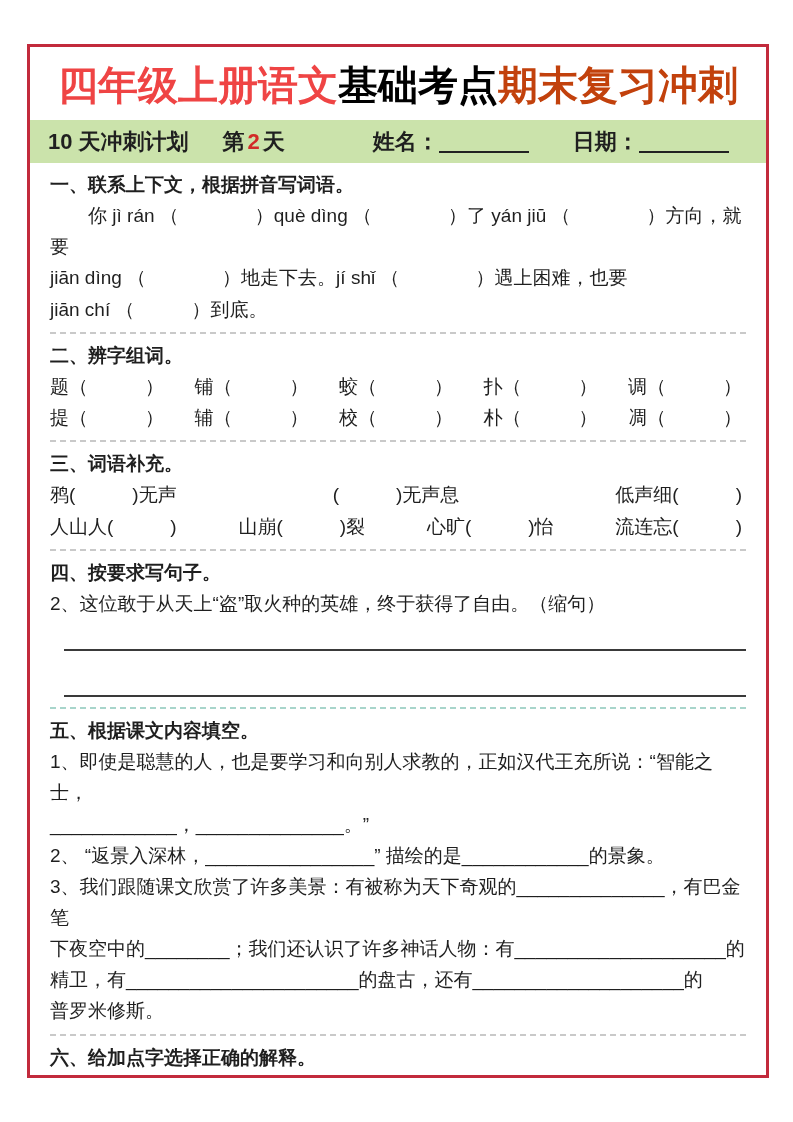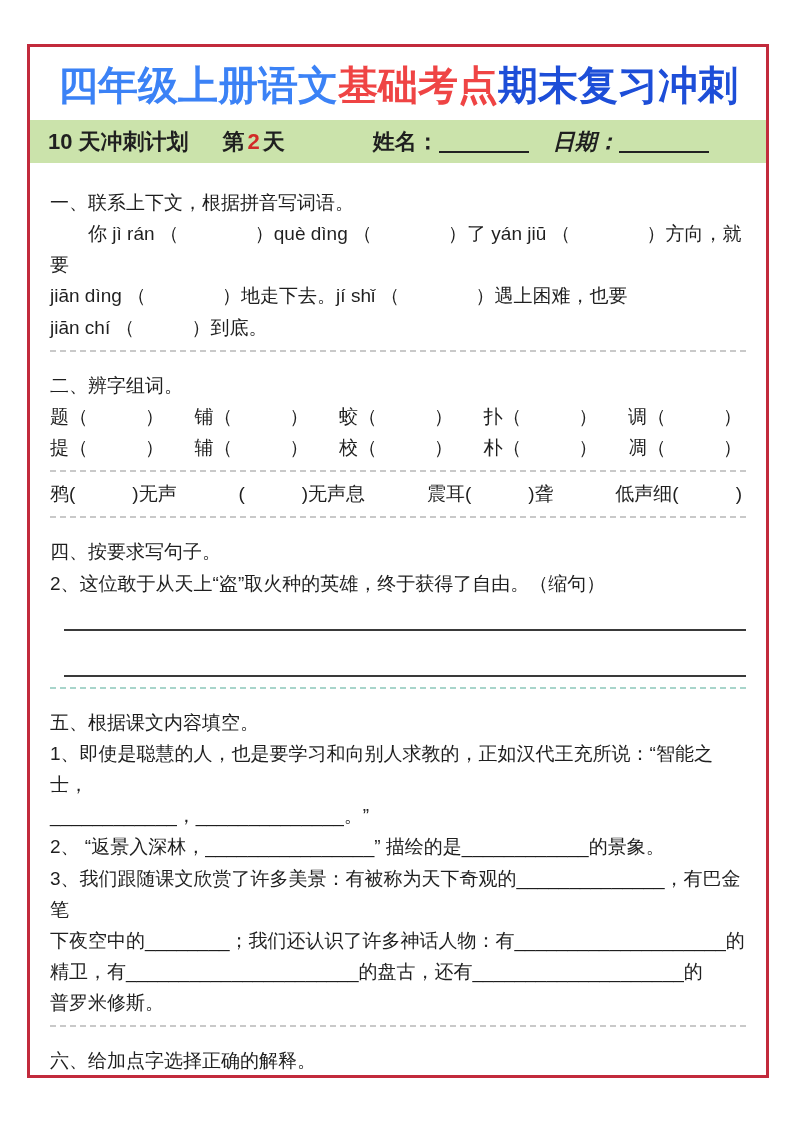--- a/index.html
+++ b/index.html
@@ -9,35 +9,35 @@
     color:#1f1f1f;position:relative;overflow:hidden;
   }
   .sheet{
     position:absolute;left:27px;top:44px;width:742px;height:1034px;
     border:3px solid #c22a3c;box-sizing:border-box;background:#fff;
   }
   .title{
     text-align:center;font-size:40px;font-weight:bold;
     letter-spacing:0px;margin-top:13px;line-height:1.25;white-space:nowrap;
   }
-  .title .t-black{color:#3b82f6;}
-  .title .t-teal{color:#ef4444;text-align:right;}
-  .title .t-red{color:#1d4ed8;}
+  .title .t-black{color:#ef4444;}
+  .title .t-teal{color:#000000;text-align:right;}
+  .title .t-red{color:#c2410c;}
   .green-bar{
     margin-top:10px;background:#cbe3ab;height:43px;
     display:flex;align-items:center;padding:0 18px;box-sizing:border-box;
     font-size:22px;font-weight:bold;white-space:nowrap;
   }
   .green-bar .day{margin-left:34px;text-align:center;}
   .green-bar .day .num{color:#d22b27;padding:0 3px;}
   .green-bar .name{margin-left:88px;}
-  .green-bar .date{margin-left:24px;font-style:italic;}
+  .green-bar .date{margin-left:44px;}
   .uline{display:inline-block;width:90px;border-bottom:2px solid #222;height:20px;vertical-align:baseline;}
   .content{padding:6px 20px 0 20px;font-size:19px;line-height:1.64;}
-  .sec-head{font-weight:normal;white-space:pre-wrap;margin-top:18px;}
+  .sec-head{font-weight:bold;white-space:pre-wrap;}
   .tline{white-space:pre-wrap;}
   .indent{text-indent:2em;}
   .grid-row{display:flex;justify-content:space-between;white-space:pre-wrap;padding-right:4px;}
   .divider{border:none;border-top:2px dashed #c9c9c9;margin:7px 0 6px 0;}
   .divider.teal{border-top-color:#a8d5cb;}
   .answer-line{border-bottom:2px solid #3a3a3a;height:30px;margin:0 0 10px 14px;}
   .answer-line.tall{height:34px;}
   .dotted{
     text-emphasis:filled dot;text-emphasis-position:under right;
     -webkit-text-emphasis:filled dot;-webkit-text-emphasis-position:under right;
@@ -79,25 +79,31 @@
     </div>
     <div class="grid-row">
       <span>提（　　　）</span>
       <span>辅（　　　）</span>
       <span>校（　　　）</span>
       <span>朴（　　　）</span>
       <span>凋（　　　）</span>
     </div>
     <hr class="divider">
 
+    <div class="sec-head">三、词语补充。</div>
     <div class="grid-row">
       <span>鸦(　　　)无声</span>
       <span>(　　　)无声息</span>
-      <span>震耳(　　　)聋</span>
       <span>低声细(　　　)</span>
+    </div>
+    <div class="grid-row">
+      <span>人山人(　　　)</span>
+      <span>山崩(　　　)裂</span>
+      <span>心旷(　　　)怡</span>
+      <span>流连忘(　　　)</span>
     </div>
     <hr class="divider">
 
     <div class="sec-head">四、按要求写句子。</div>
     <div class="tline">2、这位敢于从天上“盗”取火种的英雄，终于获得了自由。（缩句）</div>
     <div class="answer-line"></div>
     <div class="answer-line tall"></div>
     <hr class="divider teal">
 
     <div class="sec-head">五、根据课文内容填空。</div>

